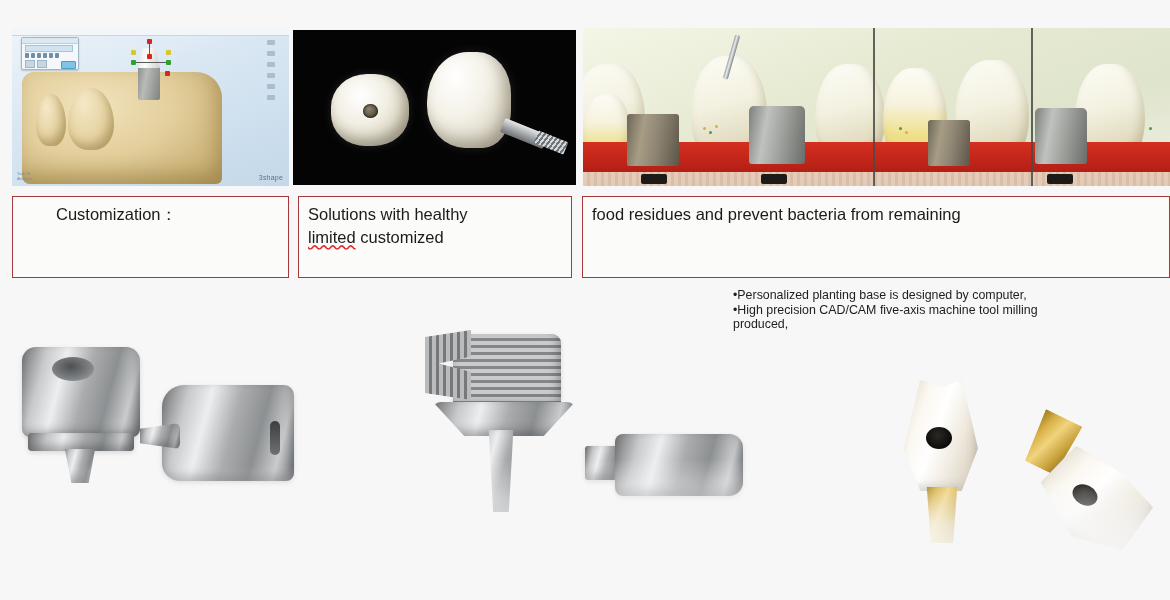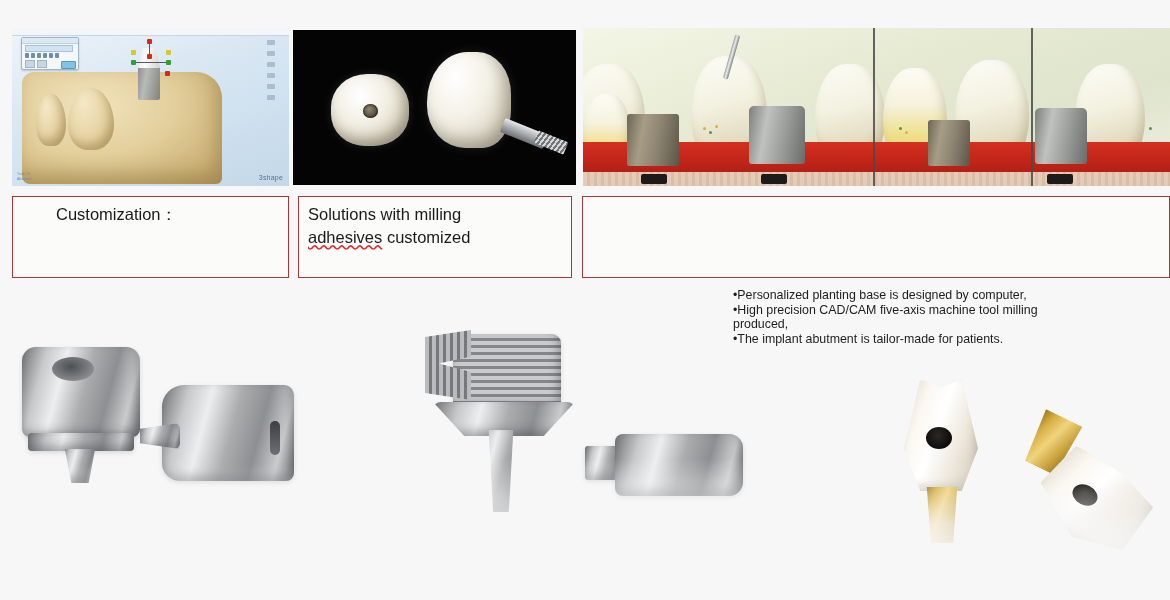--- a/index.html
+++ b/index.html
@@ -259,31 +259,31 @@
 
     <div class="divider-v" style="left:290px;"></div>
     <div class="divider-v" style="left:448px;"></div>
   </div>
 
   <div class="feature-box" id="box-custom">
     <p>Customization：</p>
   </div>
 
   <div class="feature-box" id="box-screw">
-    <p>Solutions with milling</p>
-    <p><span class="spellerr">adhesives</span><span> customized</span></p>
+    <p>Solutions with healthy</p>
+    <p><span class="spellerr">limited</span><span> customized</span></p>
   </div>
 
   <div class="feature-box" id="box-healthy">
+    <p>food residues and prevent bacteria from remaining</p>
   </div>
 
   <div id="bullets">
     <p><span>•</span><span>Personalized planting base is designed by computer,</span></p>
     <p><span>•</span><span>High precision CAD/CAM five-axis machine tool milling produced,</span></p>
-    <p><span>•</span><span>The implant abutment is tailor-made for patients.</span></p>
   </div>
 
   <div class="prod" id="prod1">
     <div class="ti-body ti-soft" id="p1a-crown"></div>
     <div class="ti-body ti-soft" id="p1a-collar"></div>
     <div class="ti-body ti-soft" id="p1a-stem"></div>
     <div class="ti-body ti-soft" id="p1b-body">
       <div id="p1b-slot"></div>
     </div>
     <div class="ti-body ti-soft" id="p1b-nose"></div>

